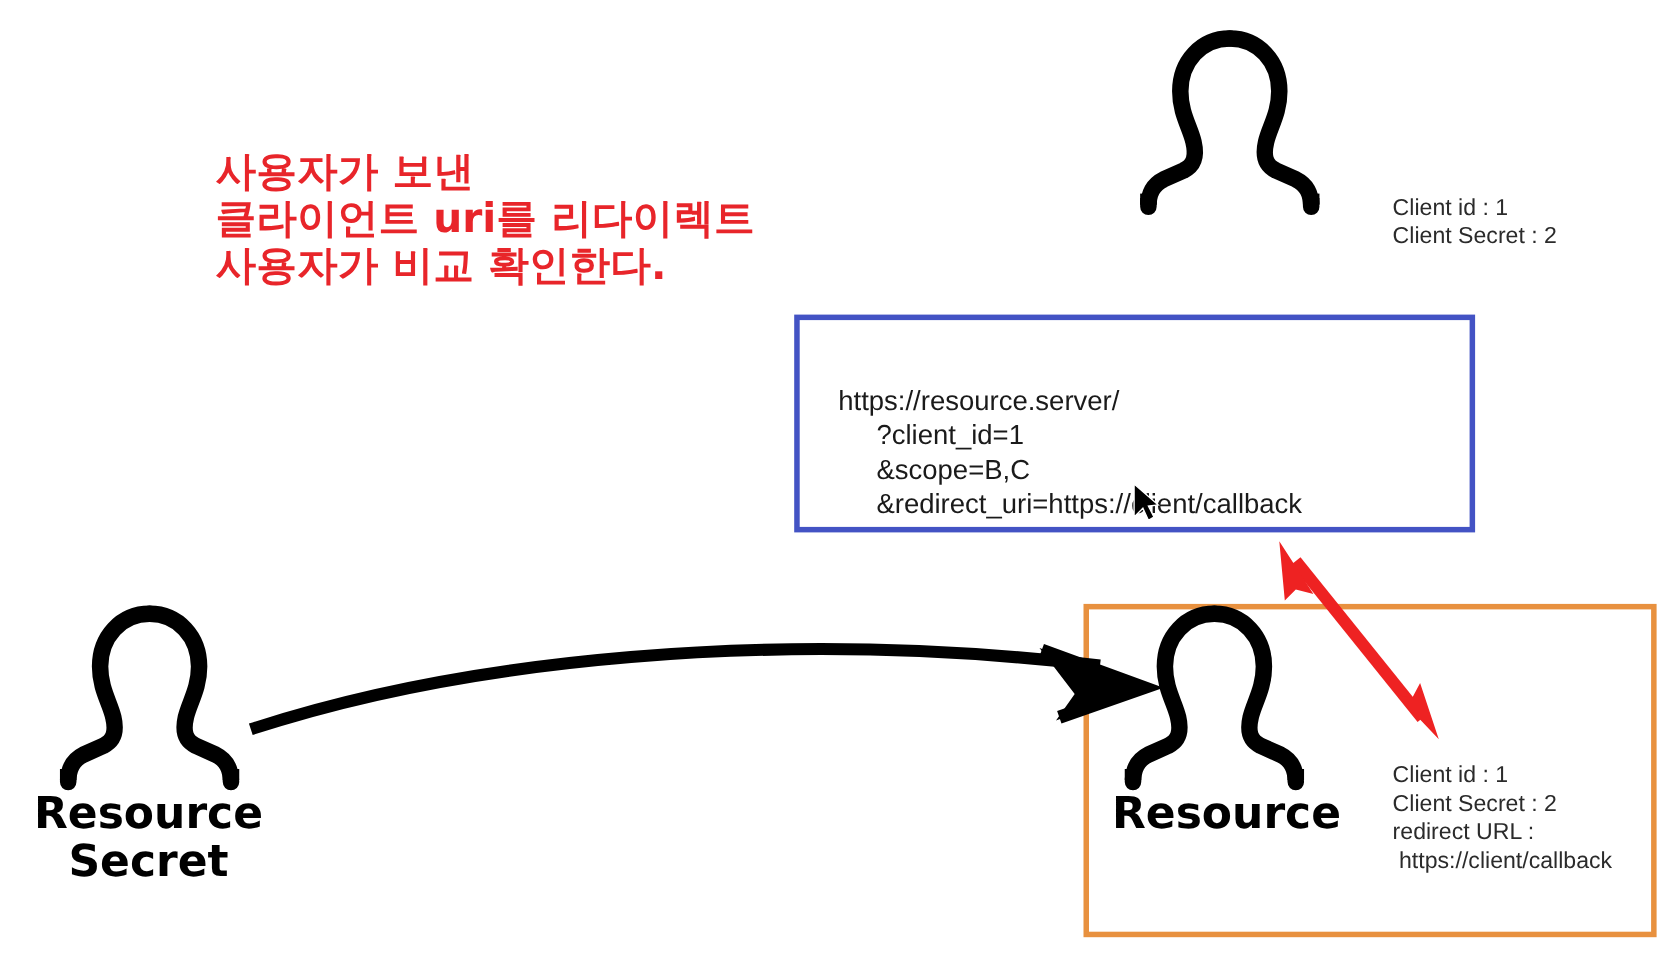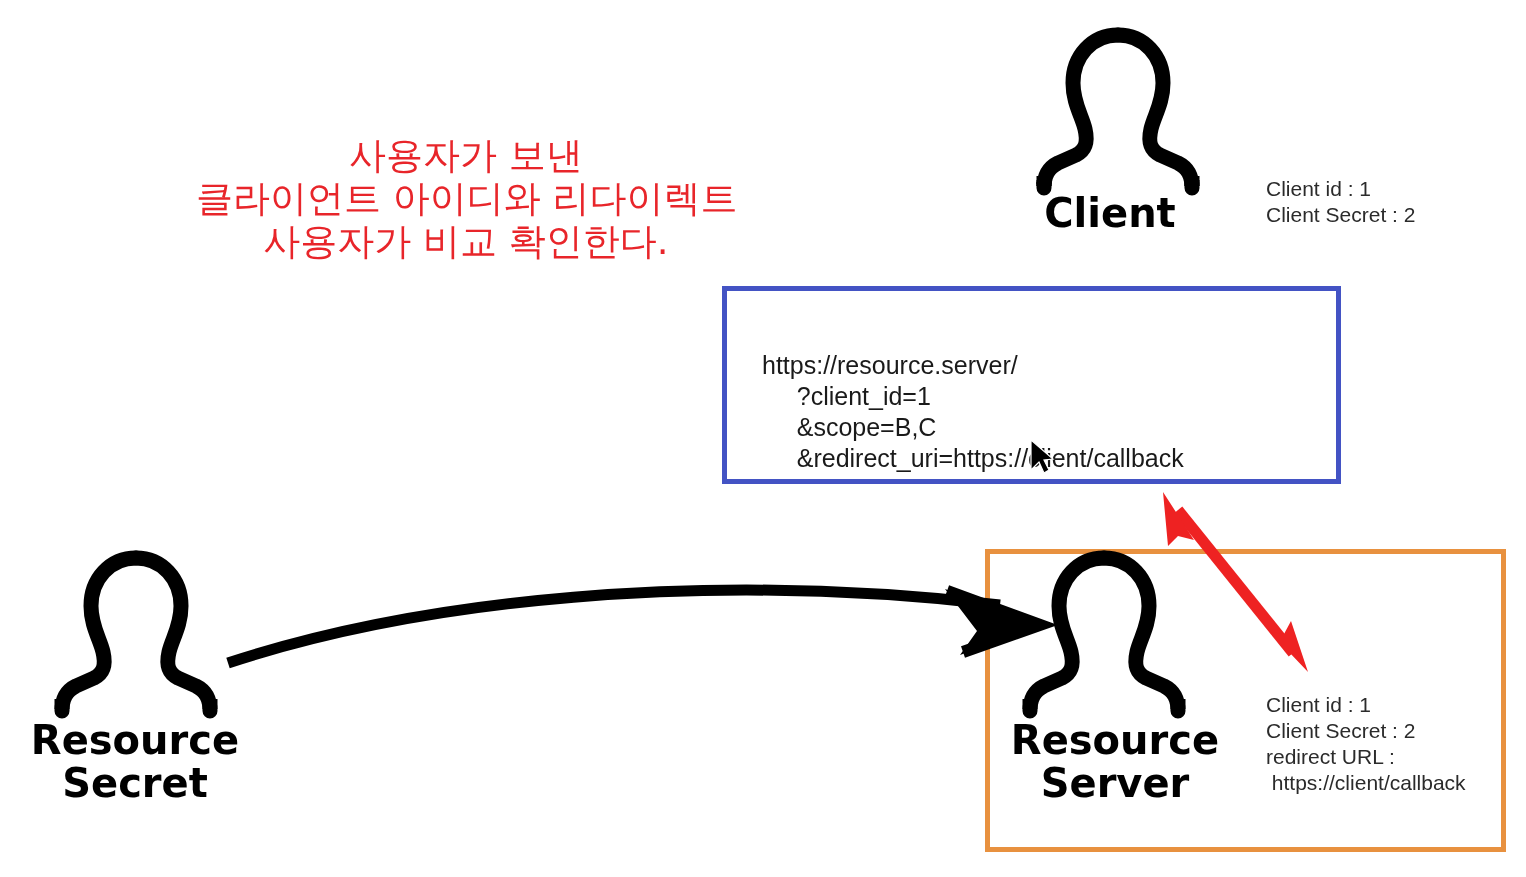--- a/index.html
+++ b/index.html
@@ -19,26 +19,25 @@
   }
   .abs { position: absolute; }
 
   
   #korean-note {
     left: 196px;
     top: 134px;
     width: 540px;
     color: #e8252a;
     font-family: "DejaVu Sans", sans-serif;
-    font-weight: 400;
+    font-weight: 700;
     font-size: 37px;
     line-height: 43px;
     letter-spacing: 0px;
     white-space: nowrap;
-    text-align: center;
   }
   #korean-note div { white-space: nowrap; }
 
   
   .actor-label {
     font-family: "DejaVu Sans", sans-serif;
     font-weight: 700;
     color: #000000;
     text-align: center;
     line-height: 1.08;
@@ -120,42 +119,40 @@
     pointer-events: none;
   }
 </style>
 </head>
 <body>
 
 <div id="canvas">
 
   <div class="abs" id="korean-note">
     <div>사용자가 보낸</div>
-    <div>클라이언트 아이디와 리다이렉트</div>
+    <div>클라이언트 uri를 리다이렉트</div>
     <div>사용자가 비교 확인한다.</div>
   </div>
 
   <div class="abs" id="request-box"></div>
   <div class="abs" id="request-url">https://resource.server/
      ?client_id=1
      &amp;scope=B,C
      &amp;redirect_uri=https://client/callback</div>
 
   <div class="abs" id="resource-server-box"></div>
 
-  <div class="abs actor-label" id="client-label">Client</div>
 
   <div class="abs actor-label" id="resource-owner-label">
     <div>Resource</div>
     <div>Secret</div>
   </div>
 
   <div class="abs actor-label" id="resource-server-label">
     <div>Resource</div>
-    <div>Server</div>
   </div>
 
   <div class="abs cred" id="client-credentials">Client id : 1
 Client Secret : 2</div>
   <div class="abs cred" id="server-credentials">Client id : 1
 Client Secret : 2
 redirect URL :
  https://client/callback</div>
 
   <svg class="overlay" viewBox="0 0 1526 877" xmlns="http://www.w3.org/2000/svg">

